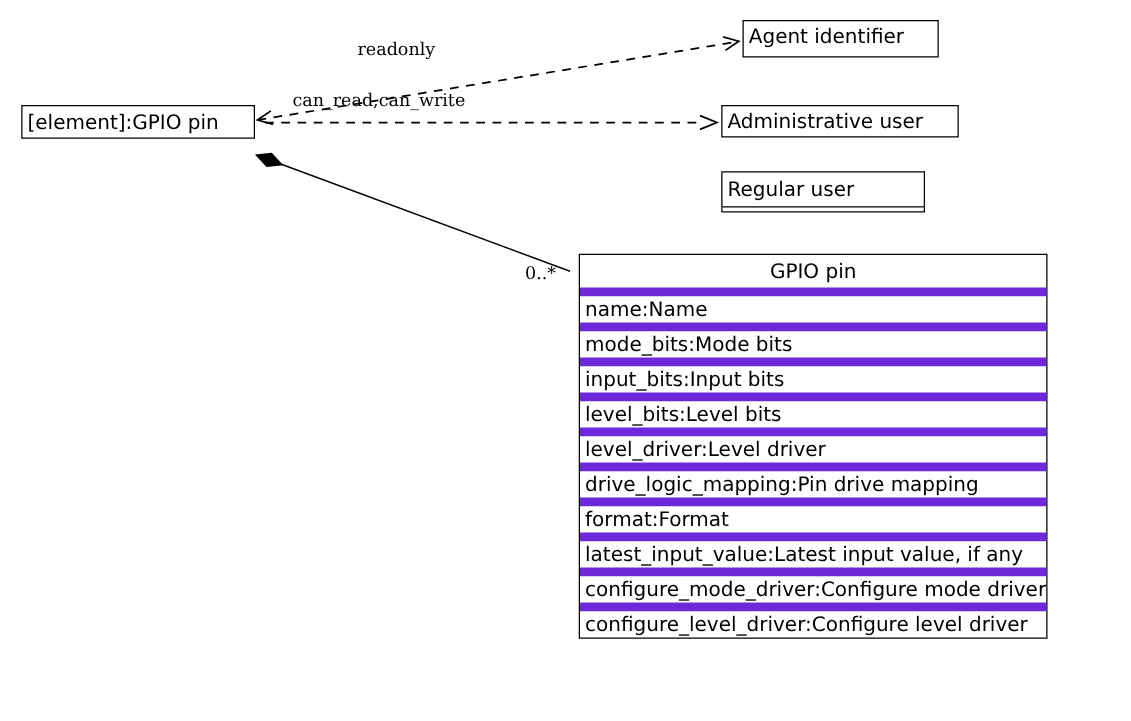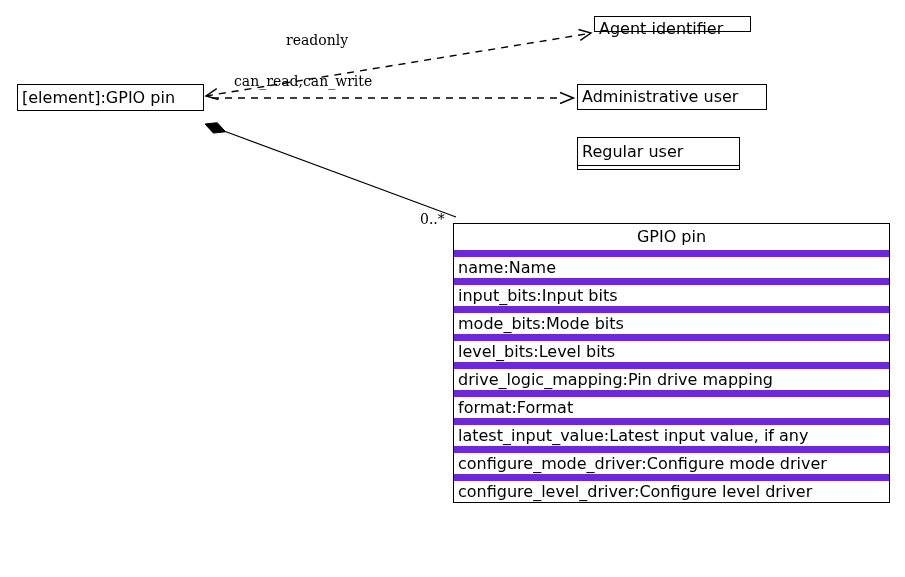--- a/index.html
+++ b/index.html
@@ -44,30 +44,30 @@
     position: absolute;
     font-family: "DejaVu Serif", serif;
     font-size: 14px;
     white-space: nowrap;
   }
   
   #pins-node       { left: 17px;  top: 84px;  width: 187px; }
   #pins-title      { height: 27px; }
   #pins-attr-row   { height: 25px; }
   
-  #agent-node      { left: 594px; top: 16px;  width: 157px; height: 16px; }
+  #agent-node      { left: 594px; top: 16px;  width: 157px; height: 30px; }
   #agent-node .row { height: 24px; }
   
   #admin-node      { left: 577px; top: 84px;  width: 190px; height: 26px; }
   #admin-node .row { height: 24px; }
   #admin-sub1      { left: 577px; top: 109px; width: 163px; height: 29px; margin-top: 32px; }
   #admin-sub2      { left: 577px; top: 137px; width: 163px; height: 29px; }
   #admin-sub1 .row, #admin-sub2 .row { height: 27px; }
   
-  #gpio-node       { left: 453px; top: 203px; width: 437px; margin-top: 20px; }
+  #gpio-node       { left: 463px; top: 203px; width: 375px; }
   #gpio-title      { height: 26px; }
   .gpio-attr       { height: 28px; }
   #label-readonly    { left: 286px; top: 32px; }
   #label-permissions { left: 234px; top: 73px; }
   #label-multiplicity{ left: 420px; top: 211px; }
 </style>
 </head>
 <body>
 
 <div id="canvas">
@@ -99,23 +99,24 @@
   <div class="node" id="admin-sub1">
     <div class="row">Administrator</div>
   </div>
   <div class="node" id="admin-sub2">
     <div class="row">Regular user</div>
   </div>
 
   <div class="node" id="gpio-node">
     <div class="row center" id="gpio-title">GPIO pin</div>
     <div class="row gpio-attr">name:Name</div>
+    <div class="row gpio-attr">mode_bits:Mode bits</div>
     <div class="row gpio-attr">input_bits:Input bits</div>
-    <div class="row gpio-attr">mode_bits:Mode bits</div>
     <div class="row gpio-attr">level_bits:Level bits</div>
+    <div class="row gpio-attr">level_driver:Level driver</div>
     <div class="row gpio-attr">drive_logic_mapping:Pin drive mapping</div>
     <div class="row gpio-attr">format:Format</div>
     <div class="row gpio-attr">latest_input_value:Latest input value, if any</div>
     <div class="row gpio-attr">configure_mode_driver:Configure mode driver</div>
     <div class="row gpio-attr">configure_level_driver:Configure level driver</div>
   </div>
 
   <div class="edge-label" id="label-readonly">readonly</div>
   <div class="edge-label" id="label-permissions">can_read,can_write</div>
   <div class="edge-label" id="label-multiplicity">0..*</div>

